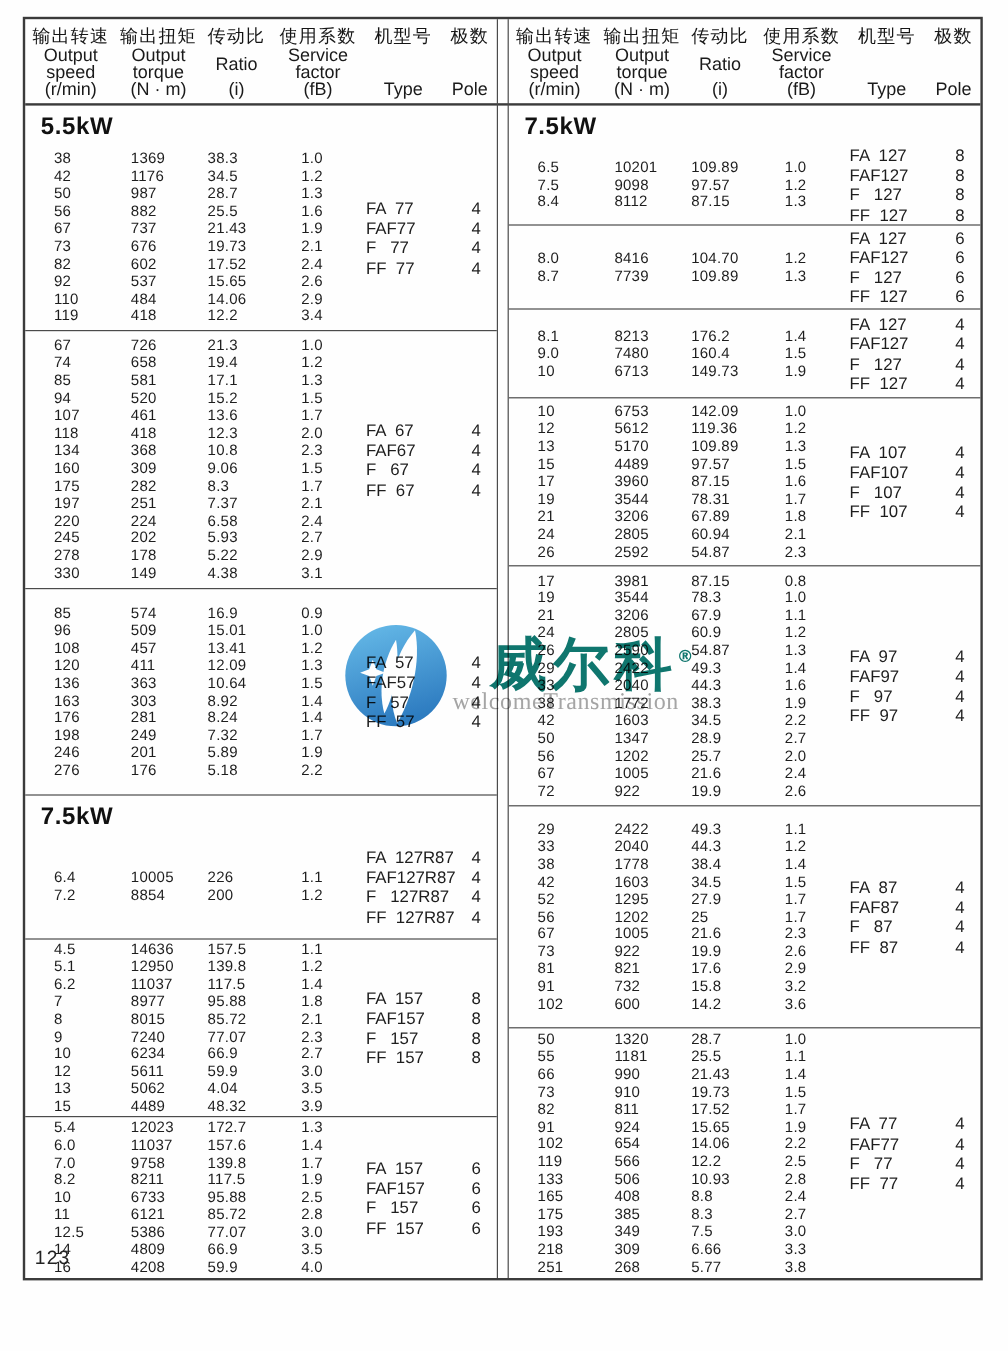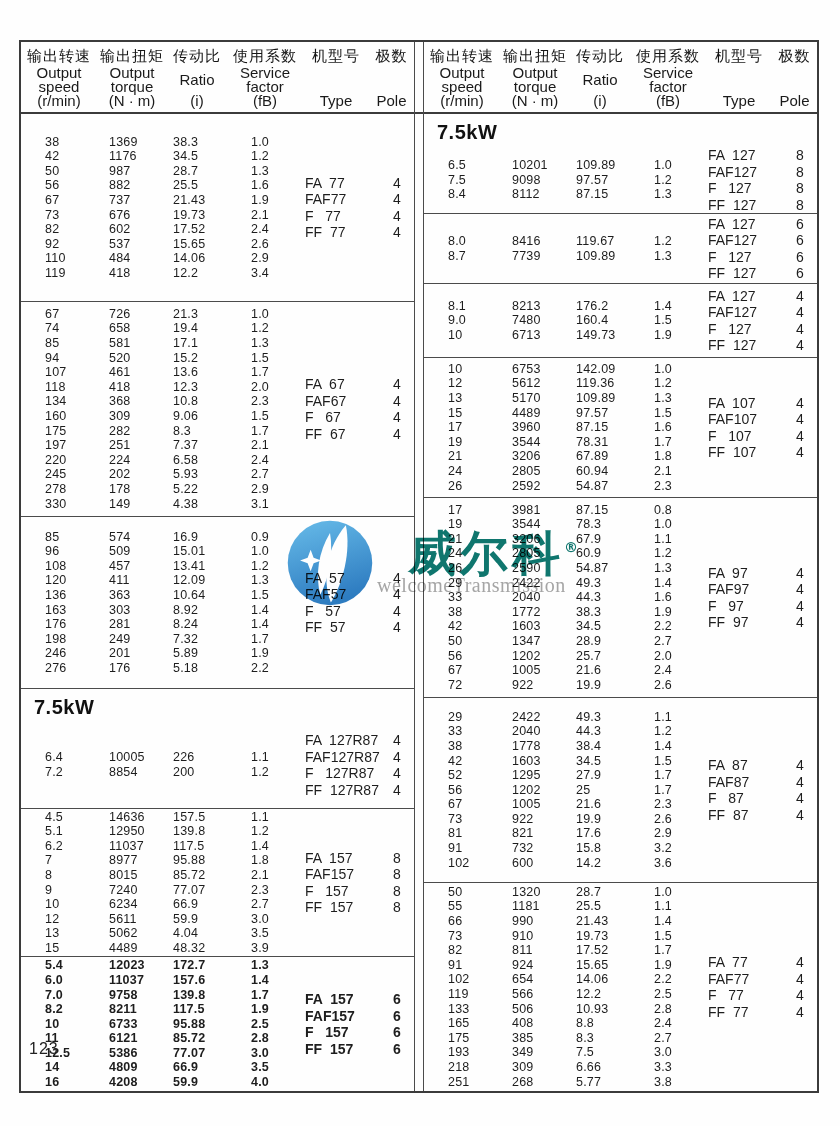--- a/index.html
+++ b/index.html
@@ -1,18 +1,18 @@
 <!DOCTYPE html>
 <html><head>
 <meta charset="utf-8">
 <style>
   html,body{margin:0;padding:0;background:#ffffff;}
   .page{position:relative;width:840px;height:1126px;background:#fefefe;overflow:hidden;
         font-family:"Liberation Sans",sans-serif;color:#1d1d1d;}
-  .tbl{position:absolute;left:19px;top:40px;width:800px;height:1053px;
+  .tbl{position:absolute;left:19px;top:14px;width:800px;height:1053px;
        border:2px solid #3b3b3b;box-sizing:border-box;background:transparent;}
   .vline{position:absolute;top:0;bottom:0;width:0;border-left:1px solid #4b4b4b;}
   .v1{left:393px;}
   .v2{left:402px;}
   .hdr{display:flex;height:72px;border-bottom:2px solid #3b3b3b;box-sizing:border-box;}
   .hdr-half{width:393px;display:grid;grid-template-columns:76px 70px 60px 76px 66px auto;
             padding:5px 0 4px 0;box-sizing:border-box;}
   .hdr-gap{width:10px;}
   .hcell{display:flex;flex-direction:column;justify-content:space-between;text-align:center;}
   .hzh{font-size:15px;letter-spacing:1px;color:#151515;}
@@ -115,20 +115,21 @@
           <div class="hcell">
             <div class="hzh">极数</div>
             <div class="hen">Pole</div>
           </div>
         </div>
     </div>
 
     <div class="cols">
       <div class="col" id="colL">
           <div class="block" style="height: 188px;">
+            <div class="sec-title">5.5kW</div>
             <div class="body">
               <div class="rows">
                 <div class="row">
                   <span class="cell">38</span>
                   <span class="cell">1369</span>
                   <span class="cell">38.3</span>
                   <span class="cell">1.0</span>
                 </div>
                 <div class="row">
                   <span class="cell">42</span>
@@ -511,21 +512,21 @@
                   <span class="t">F   157</span>
                   <span class="p">8</span>
                 </div>
                 <div class="tline">
                   <span class="t">FF  157</span>
                   <span class="p">8</span>
                 </div>
               </div>
             </div>
           </div>
-          <div class="block" style="height: 134px; font-weight: bold;">
+          <div class="block" style="height: 134px;">
             <div class="body">
               <div class="rows">
                 <div class="row">
                   <span class="cell">5.4</span>
                   <span class="cell">12023</span>
                   <span class="cell">172.7</span>
                   <span class="cell">1.3</span>
                 </div>
                 <div class="row">
                   <span class="cell">6.0</span>
@@ -641,21 +642,21 @@
                 </div>
               </div>
             </div>
           </div>
           <div class="block" style="height: 70px;">
             <div class="body">
               <div class="rows">
                 <div class="row">
                   <span class="cell">8.0</span>
                   <span class="cell">8416</span>
-                  <span class="cell">119.67</span>
+                  <span class="cell">104.70</span>
                   <span class="cell">1.2</span>
                 </div>
                 <div class="row">
                   <span class="cell">8.7</span>
                   <span class="cell">7739</span>
                   <span class="cell">109.89</span>
                   <span class="cell">1.3</span>
                 </div>
               </div>
               <div class="types">

